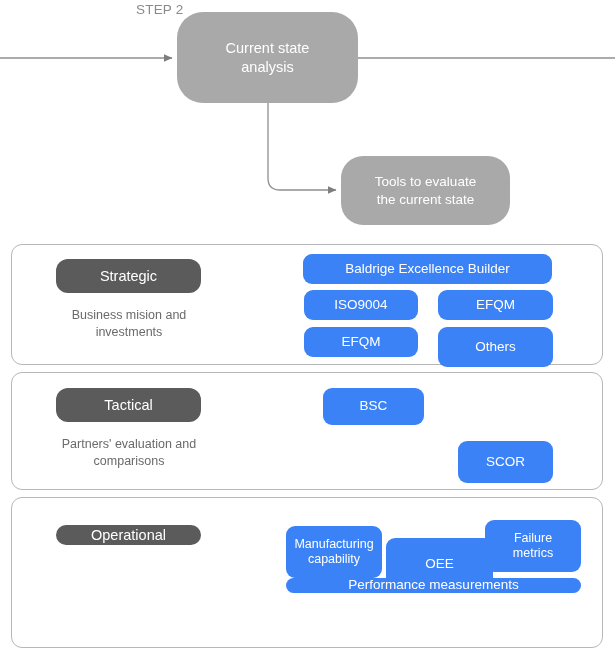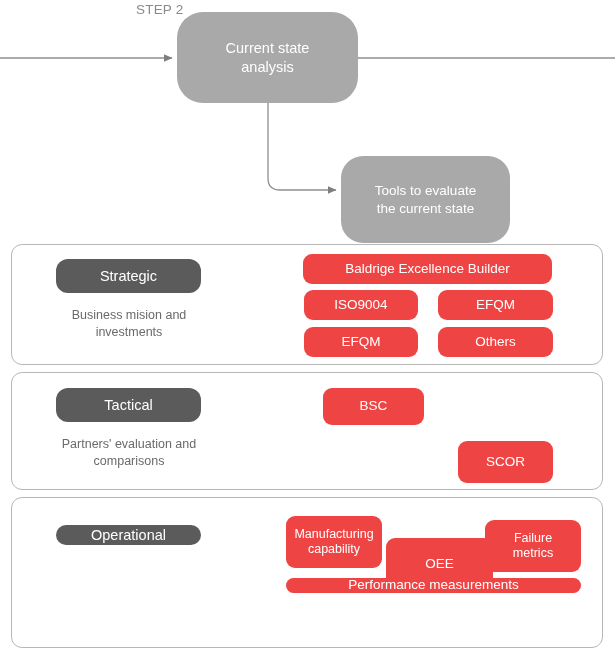--- a/index.html
+++ b/index.html
@@ -61,21 +61,21 @@
     top: 12px;
     width: 181px;
     height: 91px;
     border-radius: 26px;
     font-size: 14.5px;
   }
   #box-tools {
     left: 341px;
     top: 156px;
     width: 169px;
-    height: 87px;
+    height: 69px;
     border-radius: 22px;
     font-size: 13.5px;
     justify-content: center;
   }
 
   
   .panel {
     position: absolute;
     left: 11px;
     width: 592px;
@@ -116,46 +116,46 @@
   #label-tactical { left: 44px; top: 15px; width: 145px; height: 34px; border-radius: 12px; }
   #desc-tactical  { left: 14px; top: 63px; width: 206px; }
 
   
   #label-operational { left: 44px; top: 27px; width: 145px; height: 20px; }
   #desc-operational  { left: 6px; top: 75px; width: 240px; }
 
   
   .tool-pill {
     position: absolute;
-    background: #ef4444;
+    background: #3b82f6;
     color: #ffffff;
     border-radius: 9px;
     display: flex;
     align-items: center;
     justify-content: center;
     text-align: center;
     font-size: 13.5px;
     line-height: 1.22;
     box-sizing: border-box;
     padding: 0 5px;
   }
 
   
   #pill-baldrige { left: 291px; top: 9px;  width: 249px; height: 30px; }
   #pill-iso9004  { left: 292px; top: 45px; width: 114px; height: 30px; }
   #pill-efqm     { left: 426px; top: 45px; width: 115px; height: 30px; }
   #pill-swot     { left: 292px; top: 82px; width: 114px; height: 30px; }
-  #pill-others   { left: 426px; top: 82px; width: 115px; height: 30px; }
+  #pill-others   { left: 426px; top: 82px; width: 115px; height: 40px; }
 
   
   #pill-bsc  { left: 291px; top: 15px; width: 101px;  height: 37px; margin-left: 20px; }
   #pill-scor { left: 446px; top: 68px; width: 95px;  height: 42px; }
 
   
-  #pill-manufacturing { left: 274px; top: 18px; width: 96px;  height: 52px; font-size: 12.5px; }
+  #pill-manufacturing { left: 274px; top: 28px; width: 96px;  height: 52px; font-size: 12.5px; }
   #pill-oee           { left: 374px; top: 40px; width: 107px;  height: 52px; }
   #pill-failure       { left: 473px; top: 22px; width: 96px;  height: 52px; font-size: 12.5px; }
   #pill-performance   { left: 274px; top: 80px; width: 295px; height: 15px; }
 </style>
 </head>
 <body>
 
 <div id="canvas">
 
   <svg class="flow-svg" viewBox="0 0 615 240">

